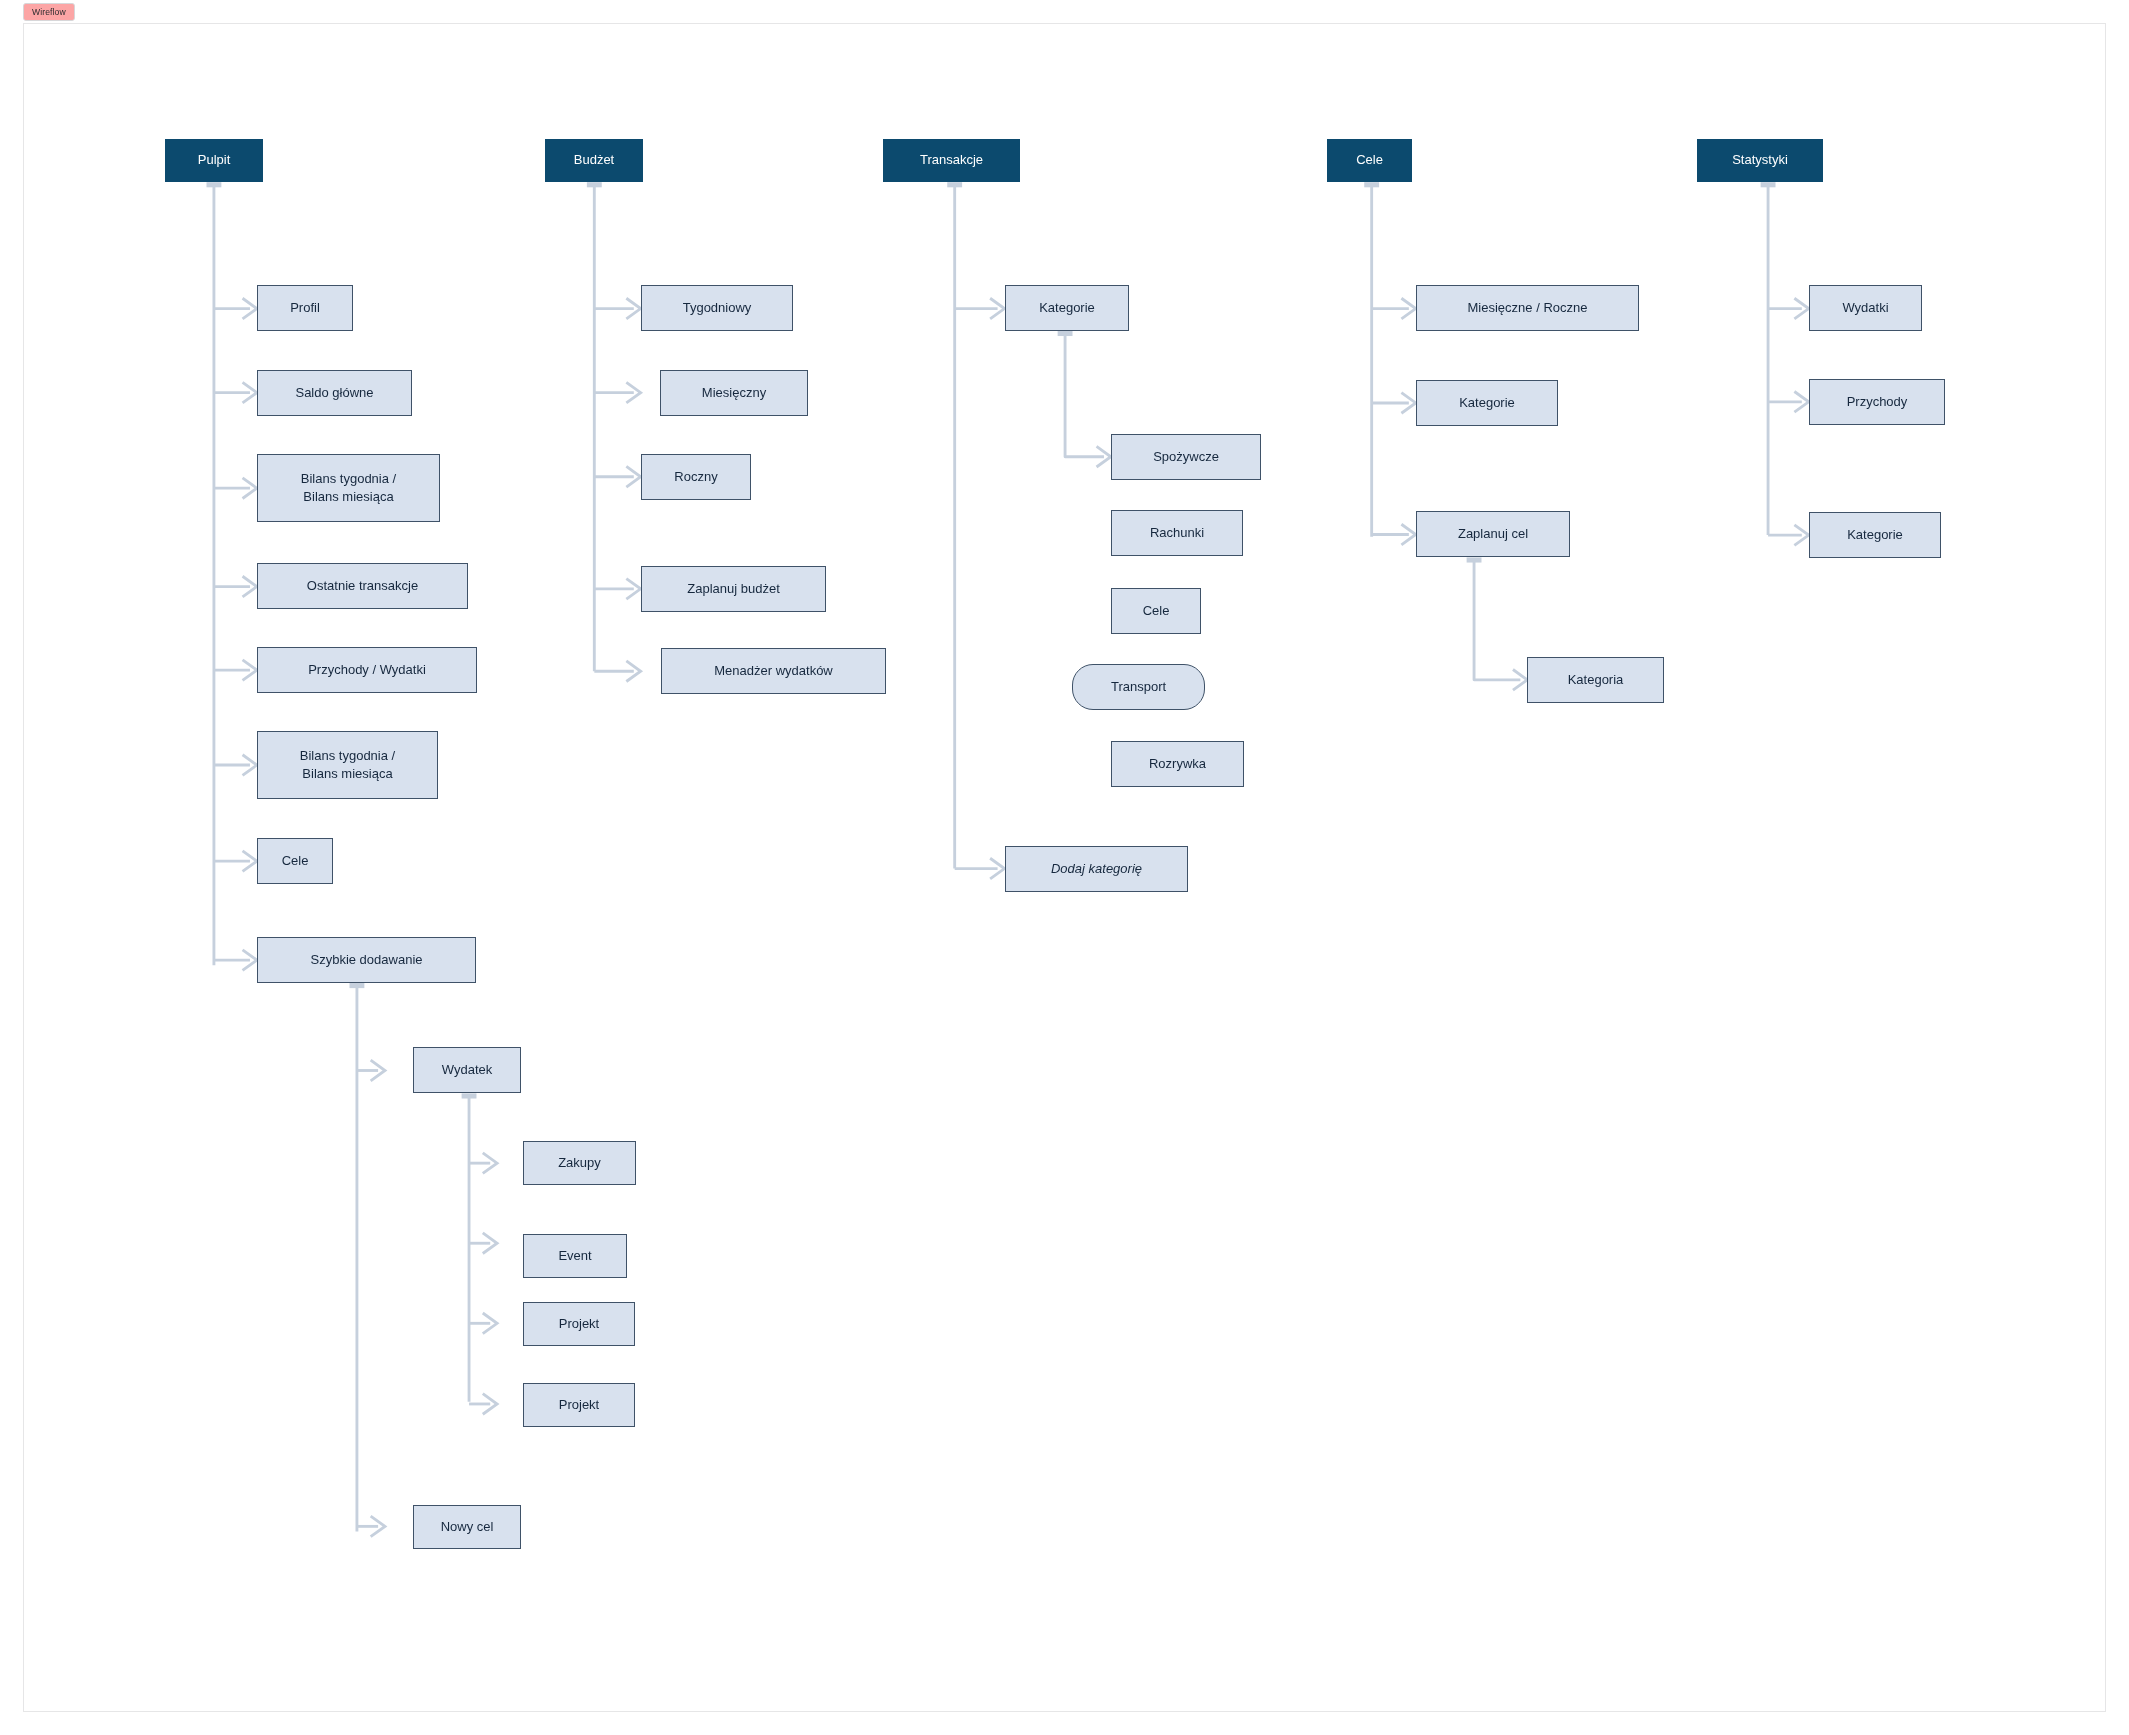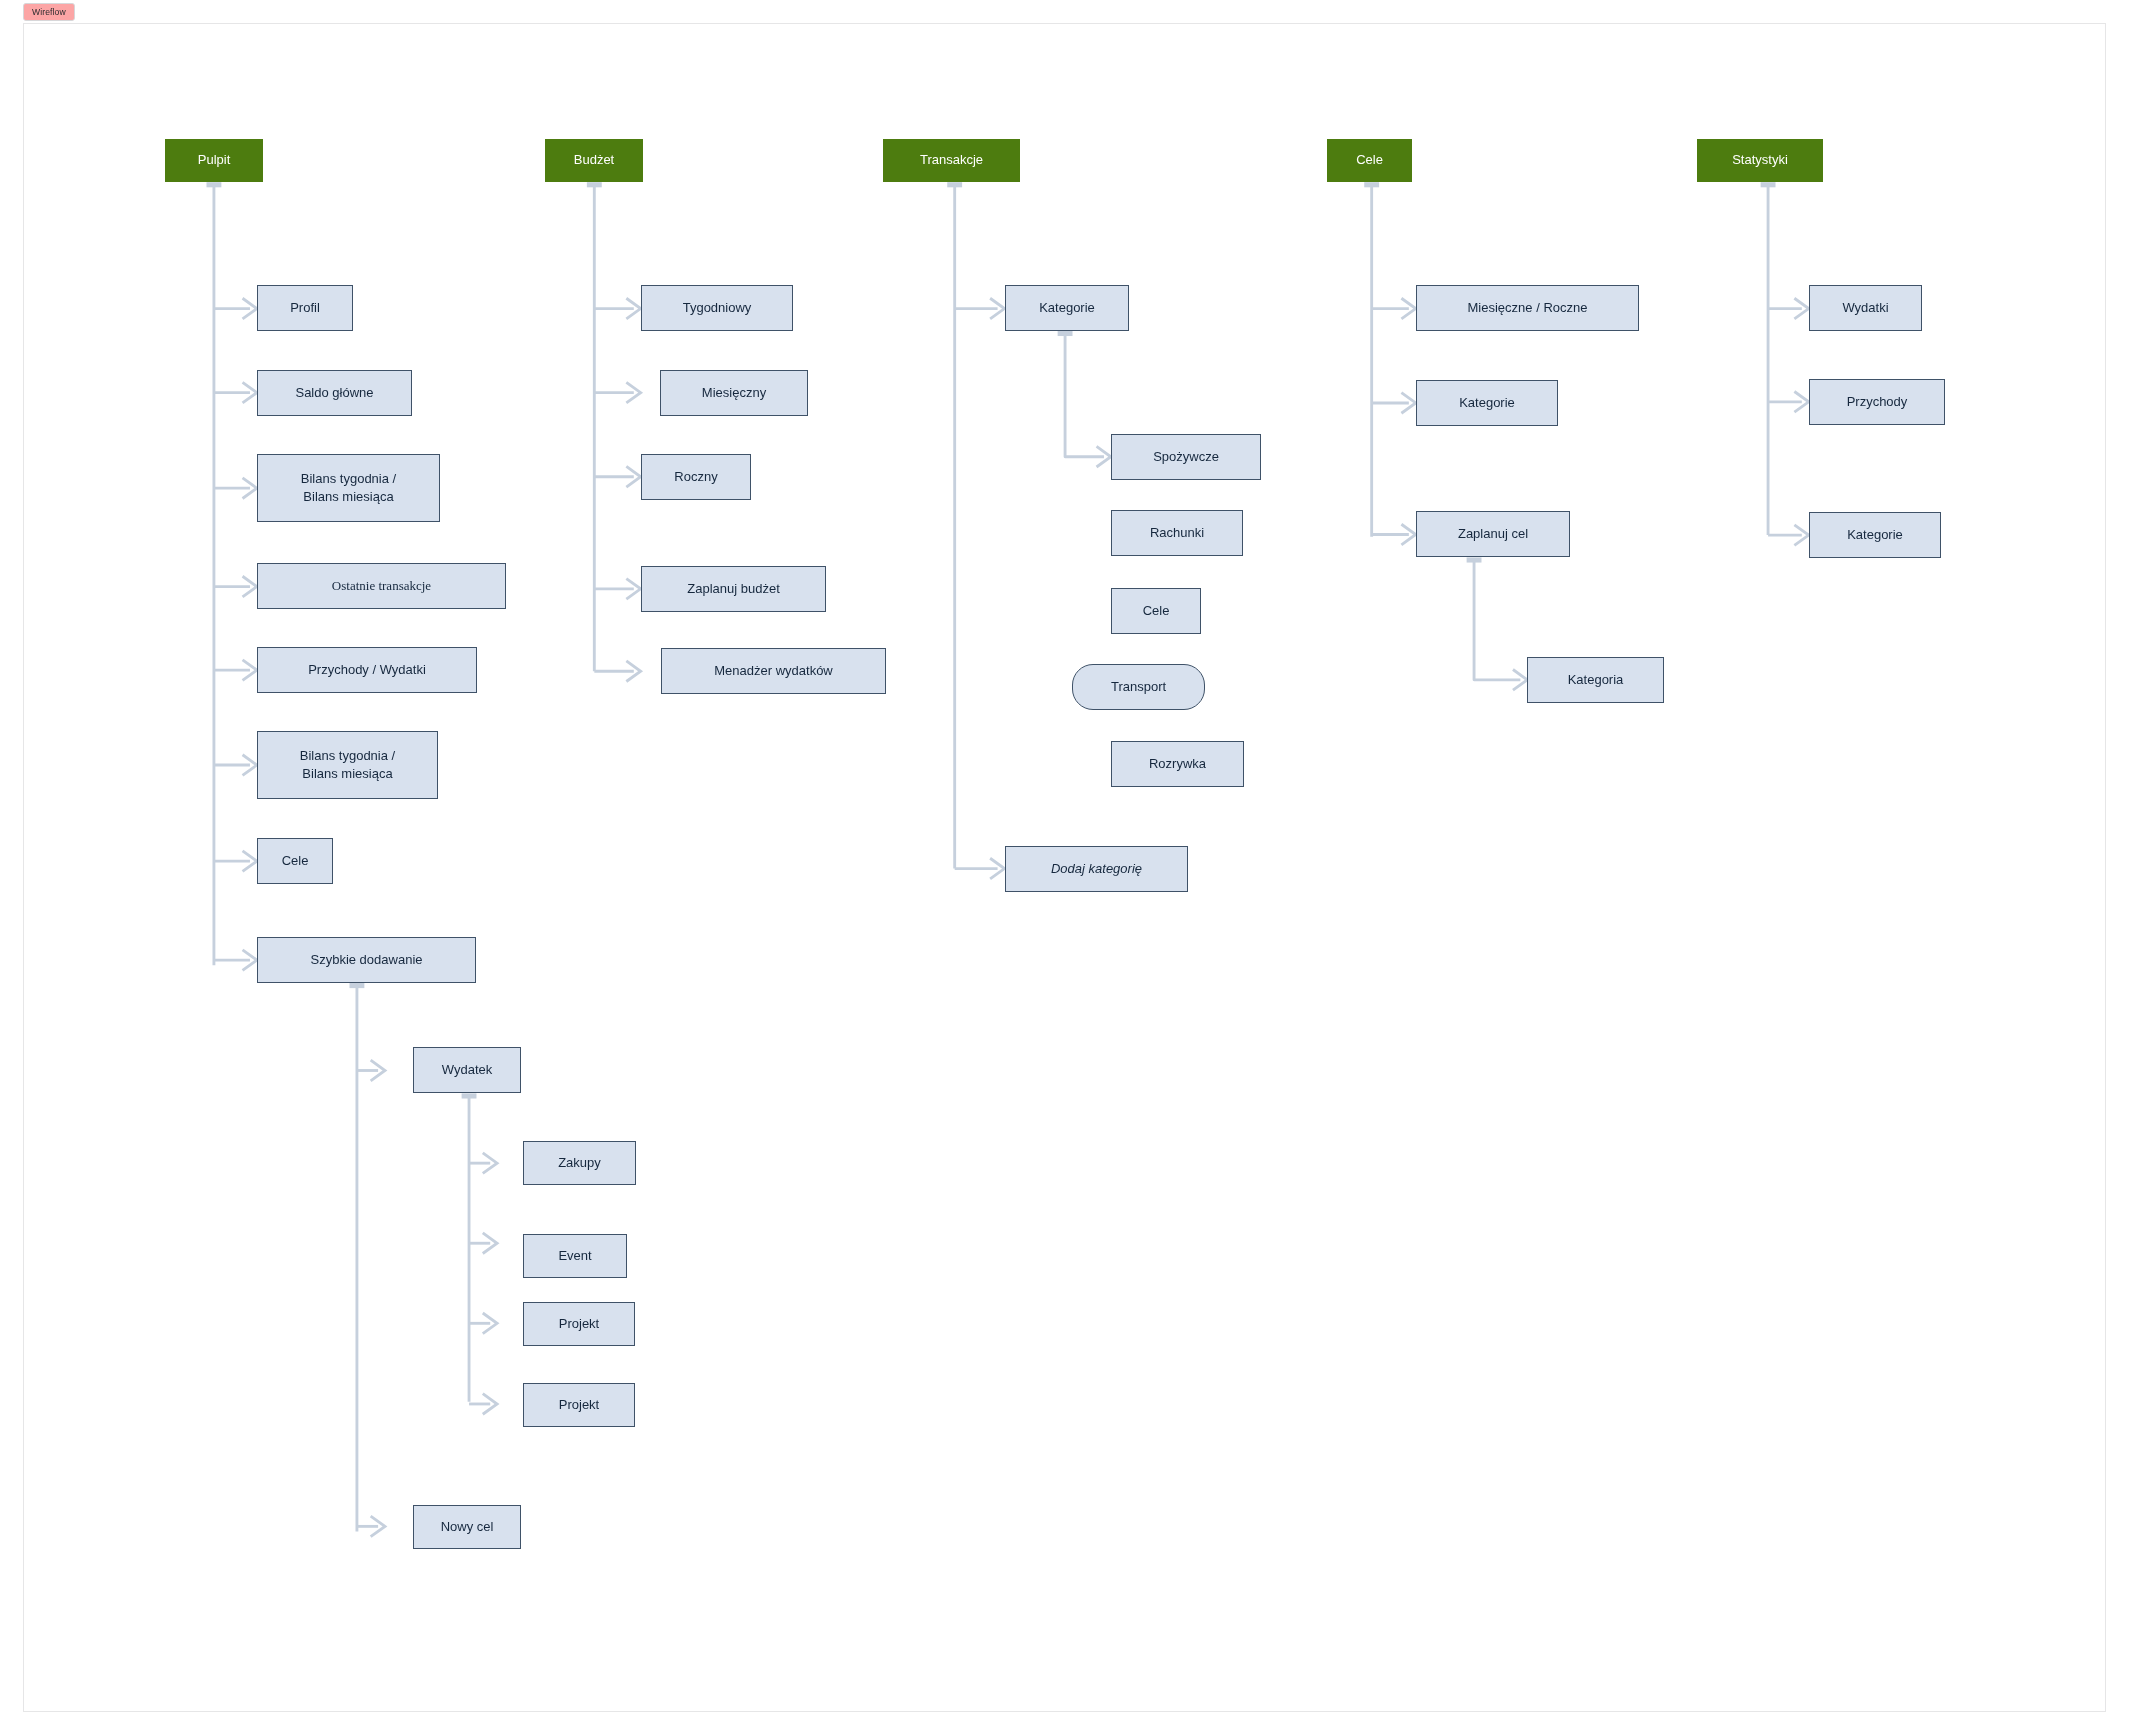--- a/index.html
+++ b/index.html
@@ -78,21 +78,21 @@
     position: absolute;
     box-sizing: border-box;
     display: flex;
     align-items: center;
     justify-content: center;
     text-align: center;
     line-height: 1.42;
     white-space: pre-line;
   }
   .node.root {
-    background: #4d7c0f;
+    background: #0c4a6e;
     border: none;
     color: #ffffff;
     font-size: 13px;
     font-weight: 400;
   }
   .node.leaf {
     background: #d8e1ee;
     border: 0.6px solid #3f5268;
     color: #16283e;
     font-size: 13px;
@@ -226,21 +226,21 @@
 
   <div class="node root" style="left:165px; top:139px; width:98px; height:43px;">Pulpit</div>
 
   <div class="node leaf" style="left:257px; top:285px; width:96px; height:46px;">Profil</div>
 
   <div class="node leaf" style="left:257px; top:370px; width:155px; height:46px;">Saldo główne</div>
 
   <div class="node leaf" style="left:257px; top:454px; width:183px; height:68px;">Bilans tygodnia /
 Bilans miesiąca</div>
 
-  <div class="node leaf" style="left:257px; top:563px; width:249px; height:46px;font-family:Liberation Serif, serif;">Ostatnie transakcje</div>
+  <div class="node leaf" style="left:257px; top:563px; width:211px; height:46px;">Ostatnie transakcje</div>
 
   <div class="node leaf" style="left:257px; top:647px; width:220px; height:46px;">Przychody / Wydatki</div>
 
   <div class="node leaf" style="left:257px; top:731px; width:181px; height:68px;">Bilans tygodnia /
 Bilans miesiąca</div>
 
   <div class="node leaf" style="left:257px; top:838px; width:76px; height:46px;">Cele</div>
 
   <div class="node leaf" style="left:257px; top:937px; width:219px; height:46px;">Szybkie dodawanie</div>
 

